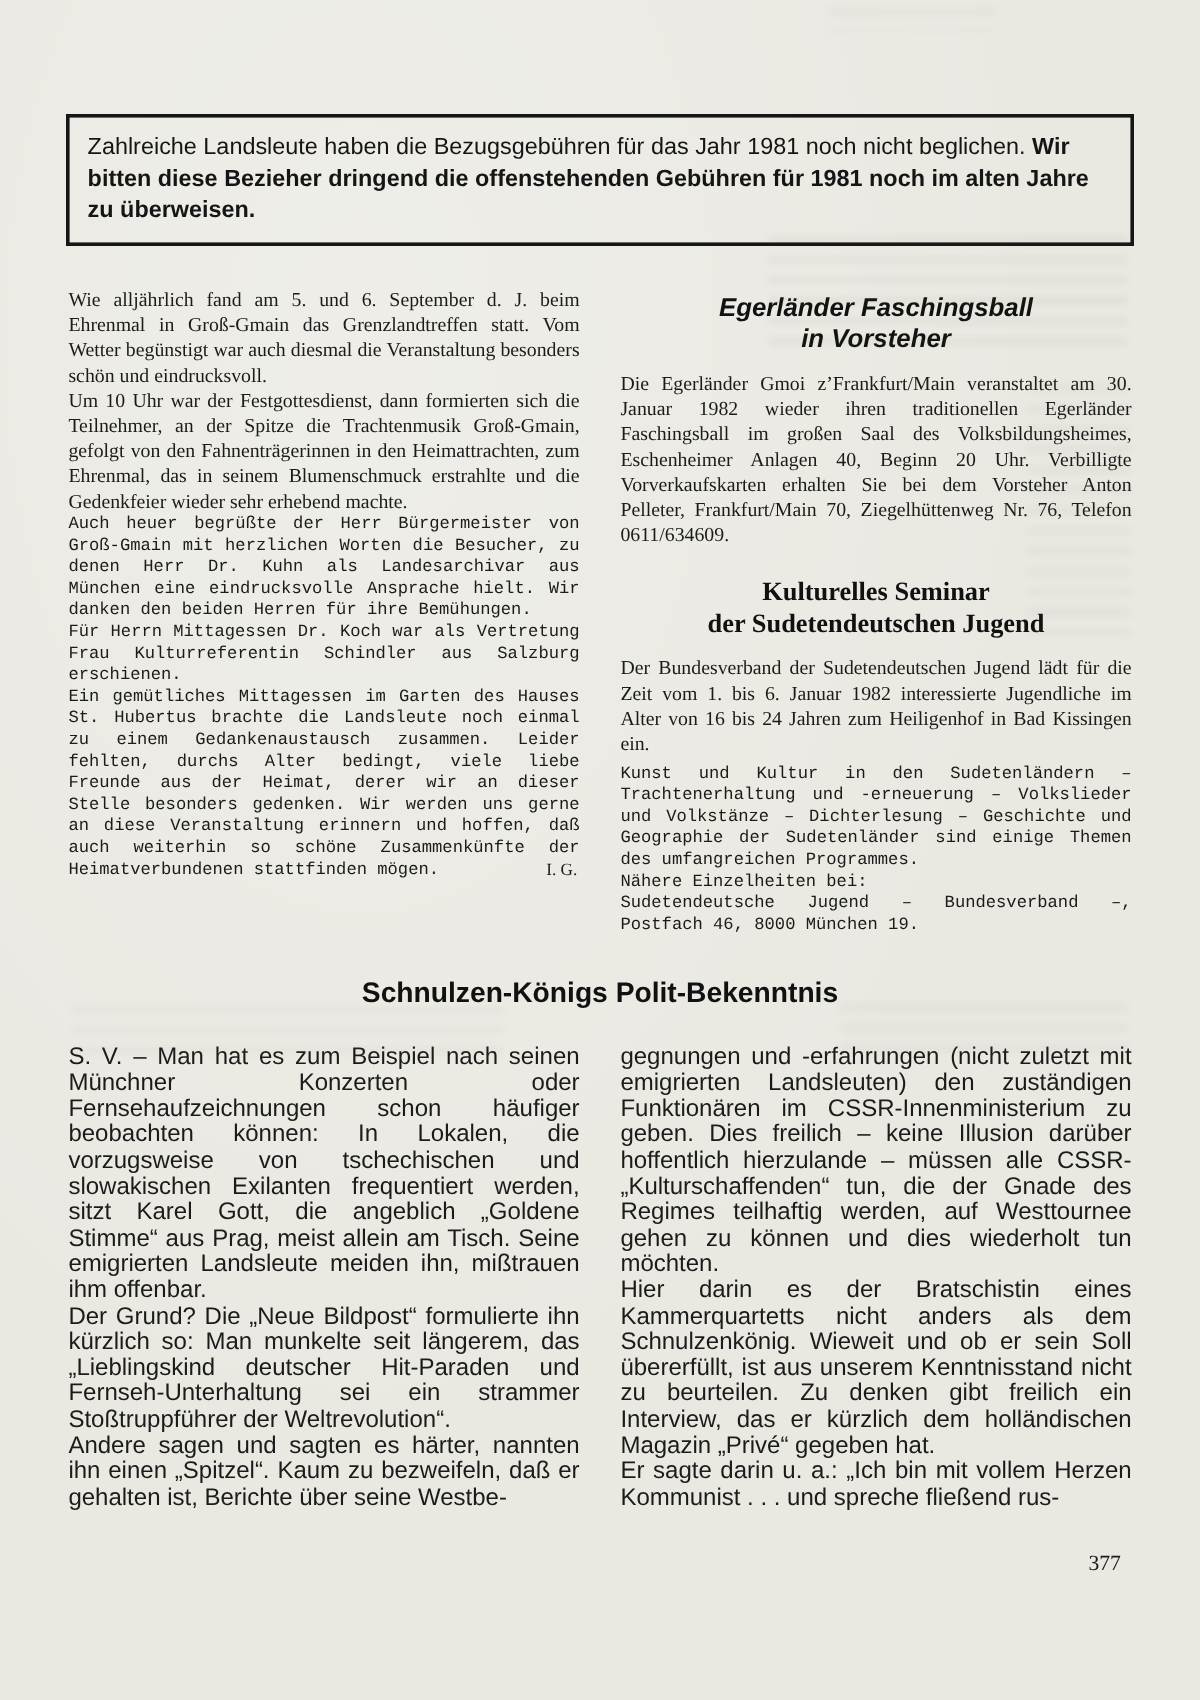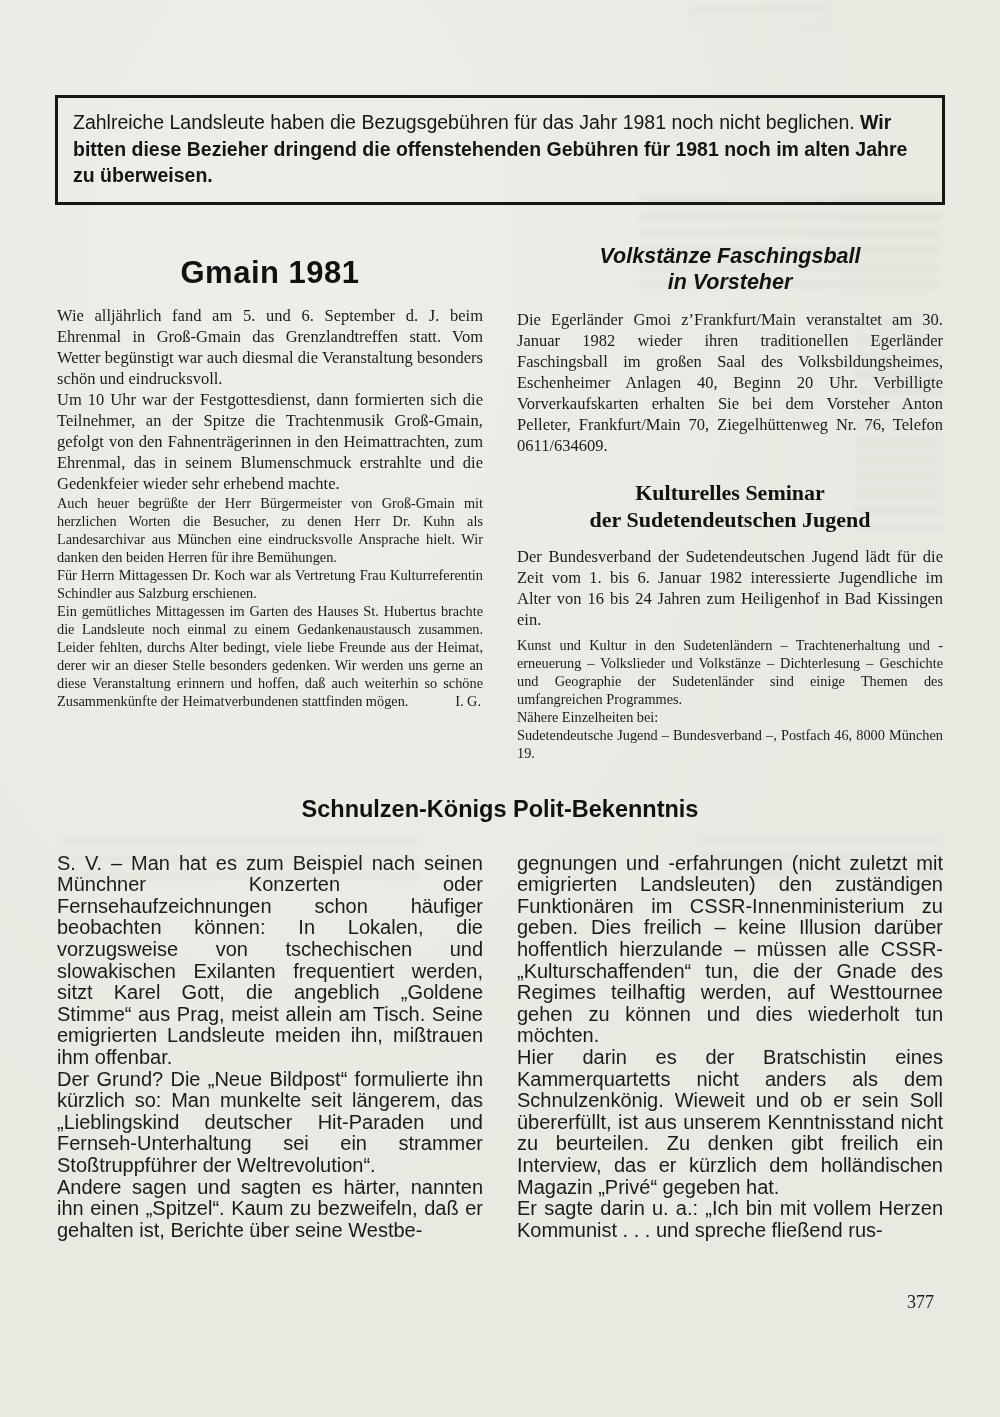--- a/index.html
+++ b/index.html
@@ -39,21 +39,21 @@
 
   .cols { display:flex; gap:34px; margin:34px 57px 0; }
   .col  { flex:1; min-width:0; }
 
   .gmain-title {
     font-family:"Liberation Sans", sans-serif;
     font-weight:bold; font-size:31px; letter-spacing:0.5px;
     text-align:center; margin:16px 0 14px; color:#111;
   }
   .p-lg { font-family:"Liberation Serif", serif; font-size:16.5px; line-height:21px;  text-align:justify; }
-  .p-sm { font-family:Liberation Serif, serif; font-size:14.3px; line-height:18px;  text-align:justify; }
+  .p-sm { font-family:Liberation Mono, monospace; font-size:14.3px; line-height:18px;  text-align:justify; }
   .p-md { font-family:Liberation Sans, sans-serif; font-size:20px; line-height:21.6px; text-align:justify; }
 
   .signature-row {
     font-family:"Liberation Serif", serif;
     font-size:14.3px; line-height:18px;
     text-align:right; margin-top:-18px; padding-right:2px;
   }
 
   .fasching-title {
     font-family:"Liberation Sans", sans-serif;
@@ -89,34 +89,33 @@
   <div class="artifact" style="left:700px; top:836px; width:240px; height:46px; opacity:.4;"></div>
   <div class="artifact" style="left:690px; top:6px;  width:140px; height:20px; opacity:.3;"></div>
 
   <div class="notice">
     <span>Zahlreiche Landsleute haben die Bezugsgebühren für das Jahr 1981 noch nicht beglichen. </span><span class="bold">Wir bitten diese Bezieher dringend die offenstehenden Gebühren für 1981 noch im alten Jahre zu überweisen.</span>
   </div>
 
   <div class="cols">
 
     <div class="col">
-      <h1 class="gmain-title">Gmain 1981</h1>
       <p class="p-lg">Wie alljährlich fand am 5. und 6. September d. J. beim Ehrenmal in Groß-Gmain das Grenzlandtreffen statt. Vom Wetter begünstigt war auch diesmal die Veranstaltung besonders schön und eindrucksvoll.</p>
       <p class="p-lg">Um 10 Uhr war der Festgottesdienst, dann formierten sich die Teilnehmer, an der Spitze die Trachtenmusik Groß-Gmain, gefolgt von den Fahnenträgerinnen in den Heimattrachten, zum Ehrenmal, das in seinem Blumenschmuck erstrahlte und die Gedenkfeier wieder sehr erhebend machte.</p>
       <p class="p-sm">Auch heuer begrüßte der Herr Bürgermeister von Groß-Gmain mit herzlichen Worten die Besucher, zu denen Herr Dr. Kuhn als Landesarchivar aus München eine eindrucksvolle Ansprache hielt. Wir danken den beiden Herren für ihre Bemühungen.</p>
       <p class="p-sm">Für Herrn Mittagessen Dr. Koch war als Vertretung Frau Kulturreferentin Schindler aus Salzburg erschienen.</p>
       <p class="p-sm">Ein gemütliches Mittagessen im Garten des Hauses St. Hubertus brachte die Landsleute noch einmal zu einem Gedankenaustausch zusammen. Leider fehlten, durchs Alter bedingt, viele liebe Freunde aus der Heimat, derer wir an dieser Stelle besonders gedenken. Wir werden uns gerne an diese Veranstaltung erinnern und hoffen, daß auch weiterhin so schöne Zusammenkünfte der Heimatverbundenen stattfinden mögen.</p>
       <div class="signature-row">I. G.</div>
     </div>
 
     <div class="col">
 
       <div>
         <h2 class="fasching-title">
-          <span>Volkstänze Faschingsball</span><br>
+          <span>Egerländer Faschingsball</span><br>
           <span>in Vorsteher</span>
         </h2>
         <p class="p-lg">Die Egerländer Gmoi z’Frankfurt/Main veranstaltet am 30. Januar 1982 wieder ihren traditionellen Egerländer Faschingsball im großen Saal des Volksbildungsheimes, Eschenheimer Anlagen 40, Beginn 20 Uhr. Verbilligte Vorverkaufskarten erhalten Sie bei dem Vorsteher Anton Pelleter, Frankfurt/Main 70, Ziegelhüttenweg Nr. 76, Telefon 0611/634609.</p>
       </div>
 
       <div>
         <h2 class="seminar-title">
           <span>Kulturelles Seminar</span><br>
           <span>der Sudetendeutschen Jugend</span>
         </h2>

